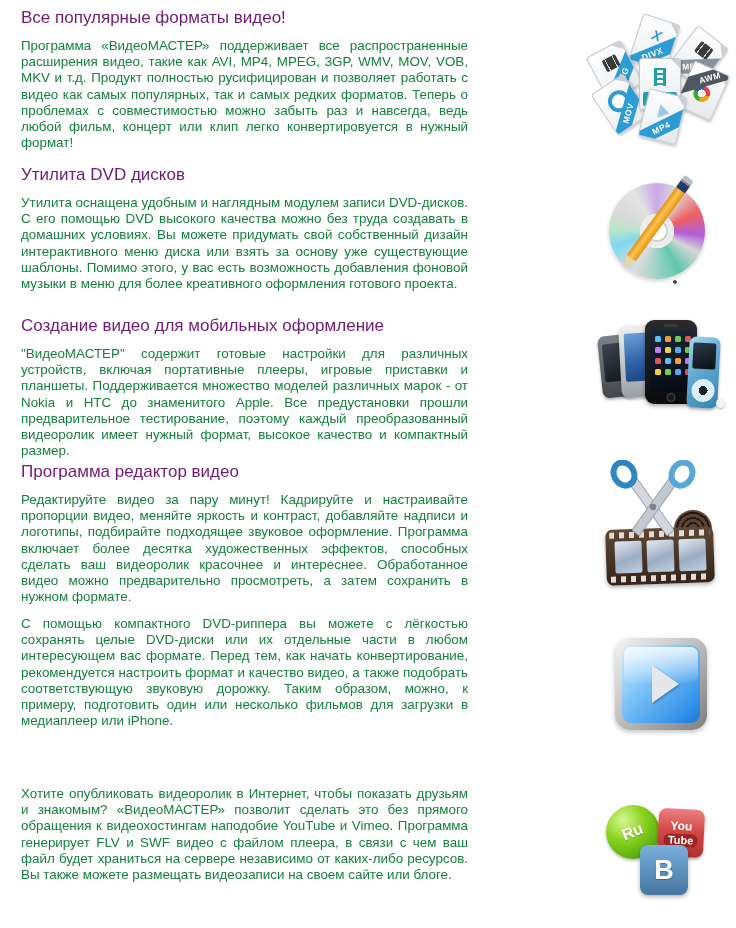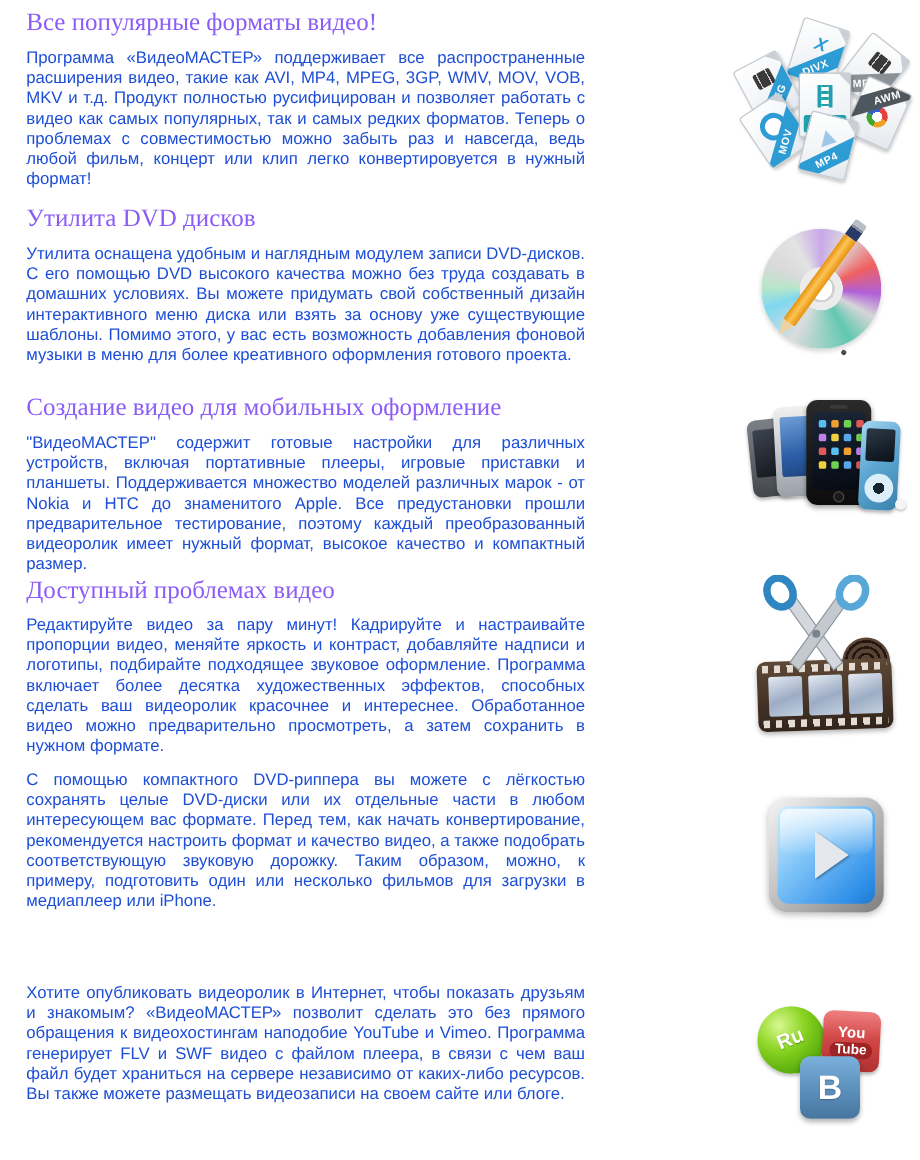--- a/index.html
+++ b/index.html
@@ -2,22 +2,22 @@
 <html><head>
 <meta charset="utf-8">
 <style>
   html,body{margin:0;padding:0;background:#ffffff;}
   body{width:736px;height:928px;overflow:hidden;font-family:"Liberation Sans",sans-serif;}
   .page{padding:6px 0 0 21px;box-sizing:border-box;width:736px;}
   .row{display:flex;align-items:flex-start;}
   .r1{min-height:157px;} .r2{min-height:151px;} .r3{min-height:146px;}
   .r4{min-height:156px;} .r5{min-height:170px;} .r6{min-height:142px;}
   .text-col{width:447px;}
-  .text-col h2{font-size:20px;font-weight:normal;color:#8b5cf6;margin:0 0 8px 0;line-height:24px;font-family:Liberation Serif, serif;}
-  .text-col p{font-size:13.4px;line-height:16.2px;color:#1d4ed8;text-align:justify;margin:0;}
+  .text-col h2{font-size:17px;font-weight:normal;color:#701a75;margin:0 0 8px 0;line-height:24px;}
+  .text-col p{font-size:13.4px;line-height:16.2px;color:#15803d;text-align:justify;margin:0;}
   .icon-col{width:150px;margin-left:auto;display:flex;justify-content:center;}
   .p-ic1{padding-top:12px;} .p-ic2{padding-top:16px;} .p-ic3{padding-top:6px;}
   .p-ic4{padding-top:6px;} .p-ic5{padding-top:22px;} .p-ic6{padding-top:11px;}
 
   
   .formats{position:relative;width:136px;height:116px;}
   .ficon{position:absolute;width:37px;height:47px;background:linear-gradient(160deg,#ffffff 0%,#eef1f4 70%,#e2e7ec 100%);
          border:1px solid #c2c8ce;border-radius:3px;box-shadow:1px 2px 3px rgba(0,0,0,.22);overflow:hidden;}
   .ficon::before{content:'';position:absolute;top:-1px;right:-1px;width:0;height:0;
          border-style:solid;border-width:0 11px 11px 0;border-color:#fbfbfb #c9cfd5 transparent transparent;}
@@ -202,21 +202,21 @@
           <div class="scr"></div>
           <div class="wheel"></div>
         </div>
         <div class="bud"></div>
       </div>
     </div>
   </div>
 
   <div class="row r4">
     <div class="text-col">
-      <h2>Доступный проблемах видео</h2>
+      <h2>Программа редактор видео</h2>
       <p>Редактируйте видео за пару минут! Кадрируйте и настраивайте пропорции видео, меняйте яркость и контраст, добавляйте надписи и логотипы, подбирайте подходящее звуковое оформление. Программа включает более десятка художественных эффектов, способных сделать ваш видеоролик красочнее и интереснее. Обработанное видео можно предварительно просмотреть, а затем сохранить в нужном формате.</p>
     </div>
     <div class="icon-col p-ic4">
       <div class="editor">
         <div class="roll"></div>
         <div class="strip">
           <div class="holes"></div>
           <div class="frames">
             <div class="frame"></div>
             <div class="frame"></div>

